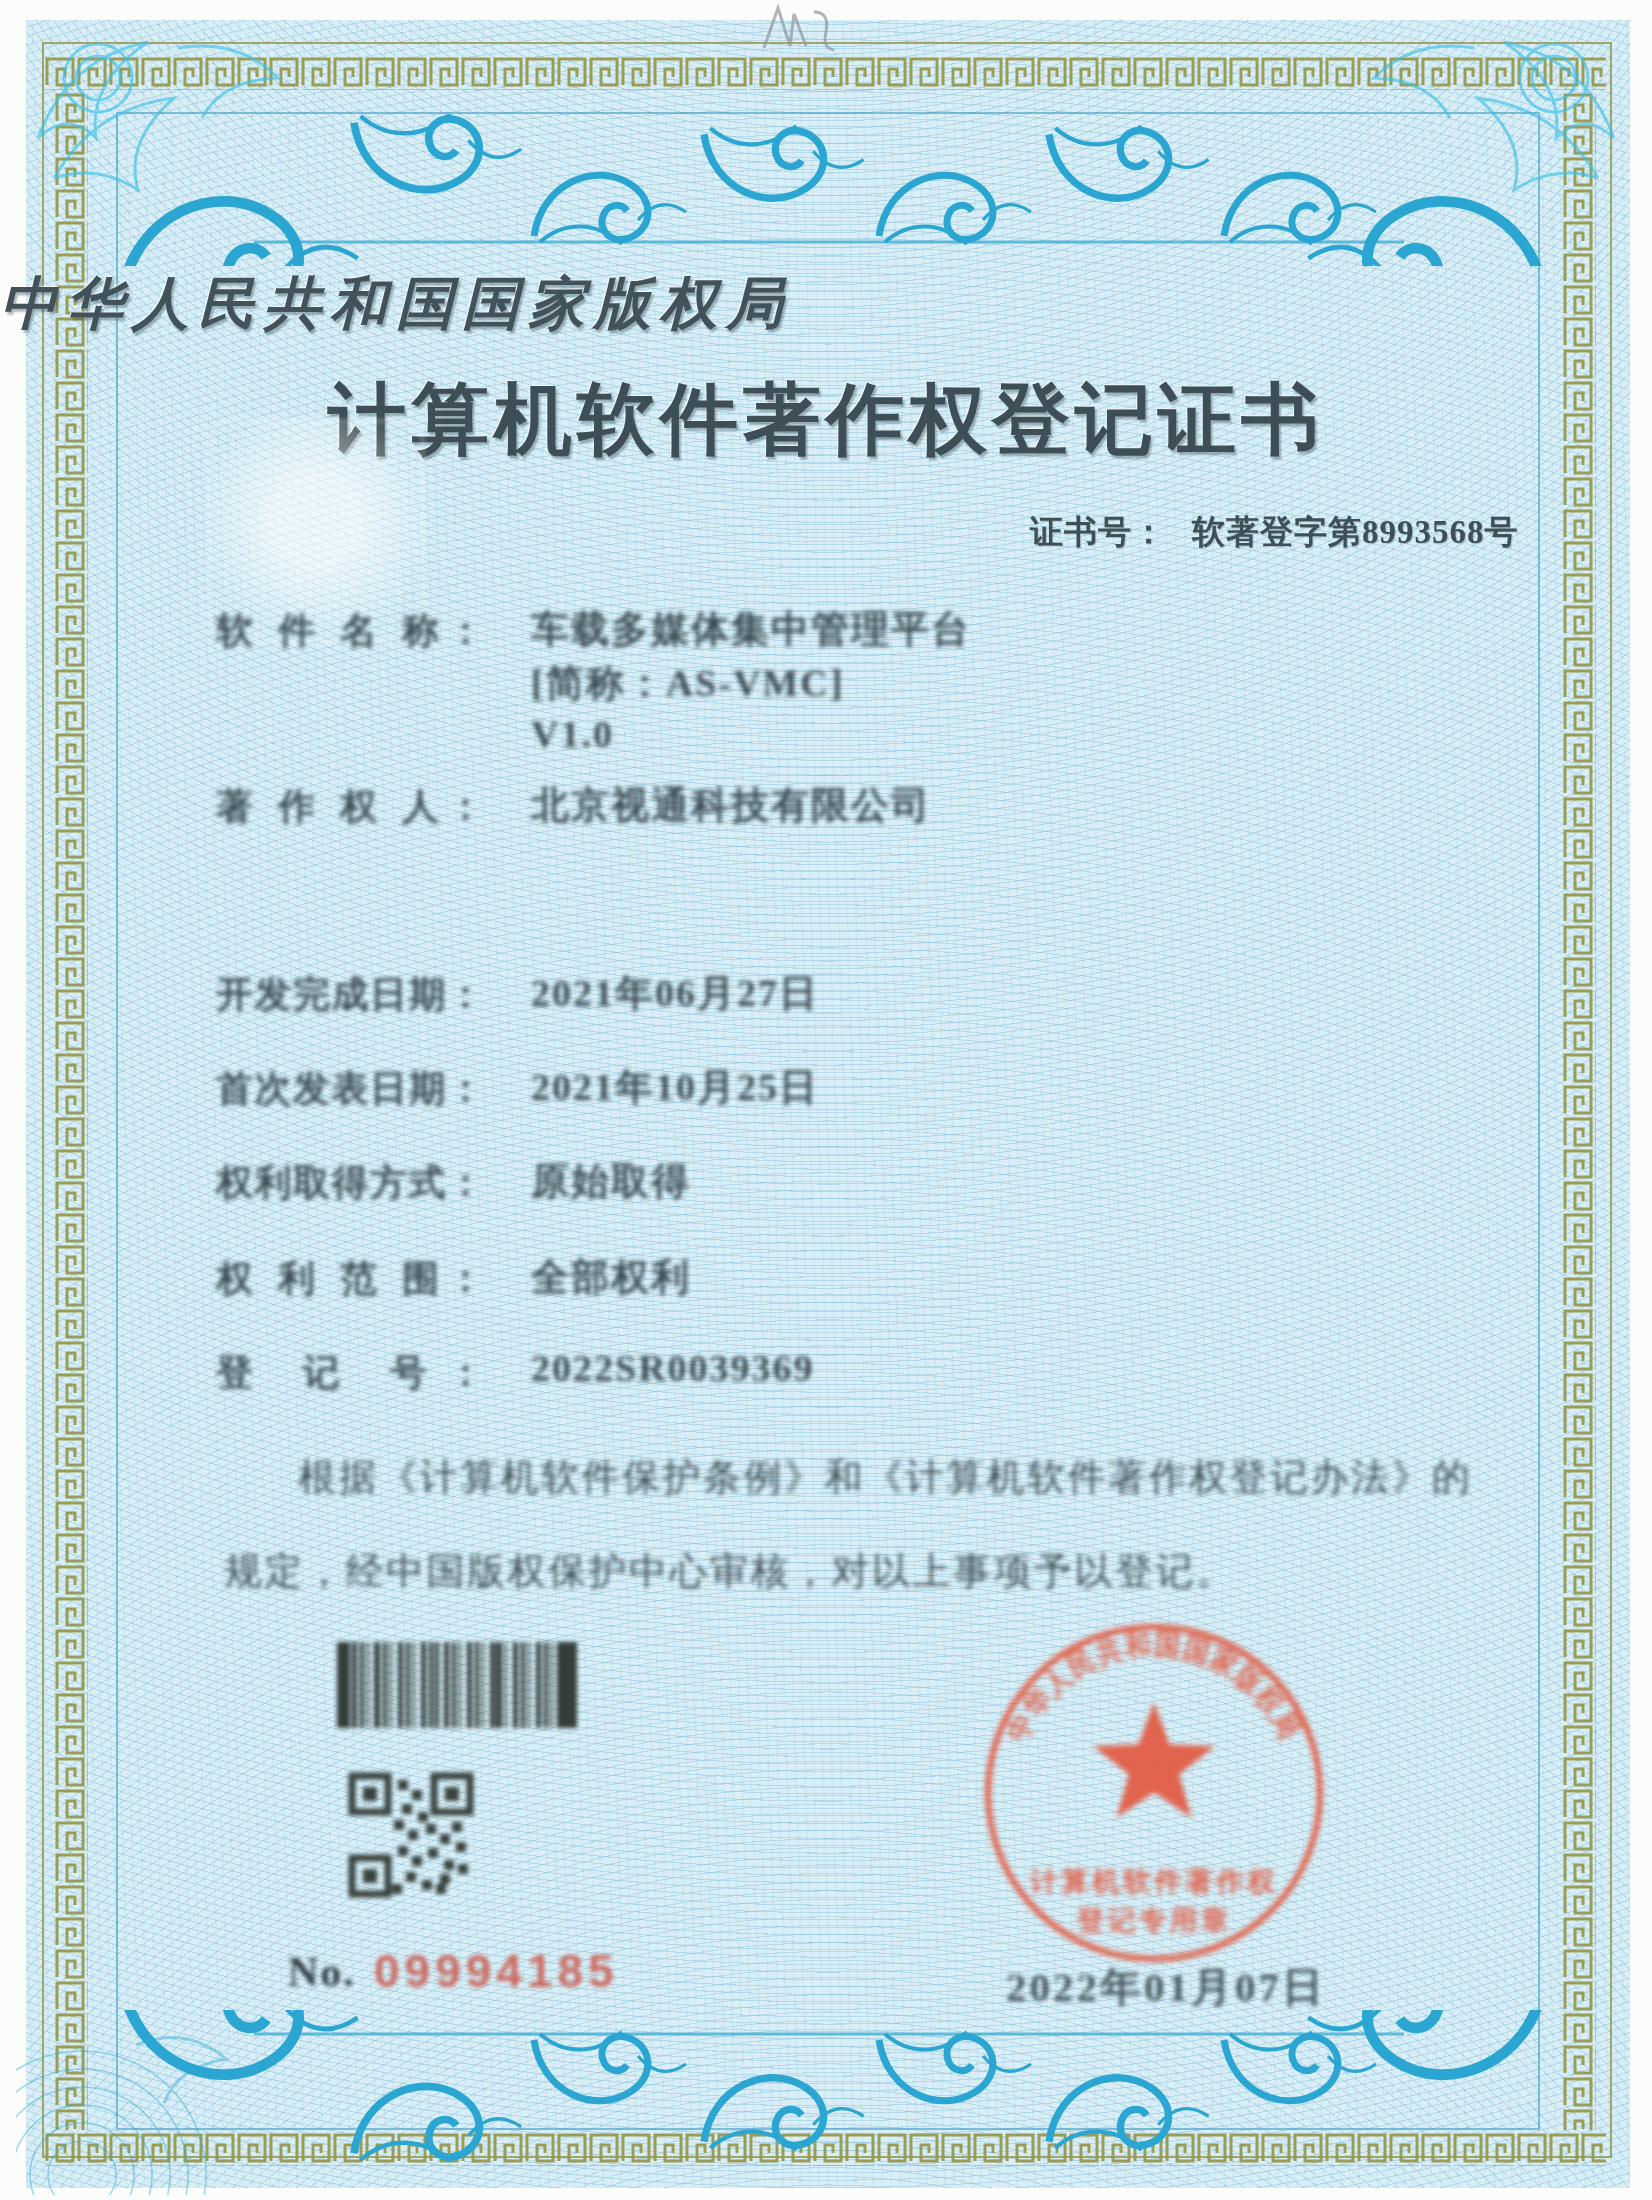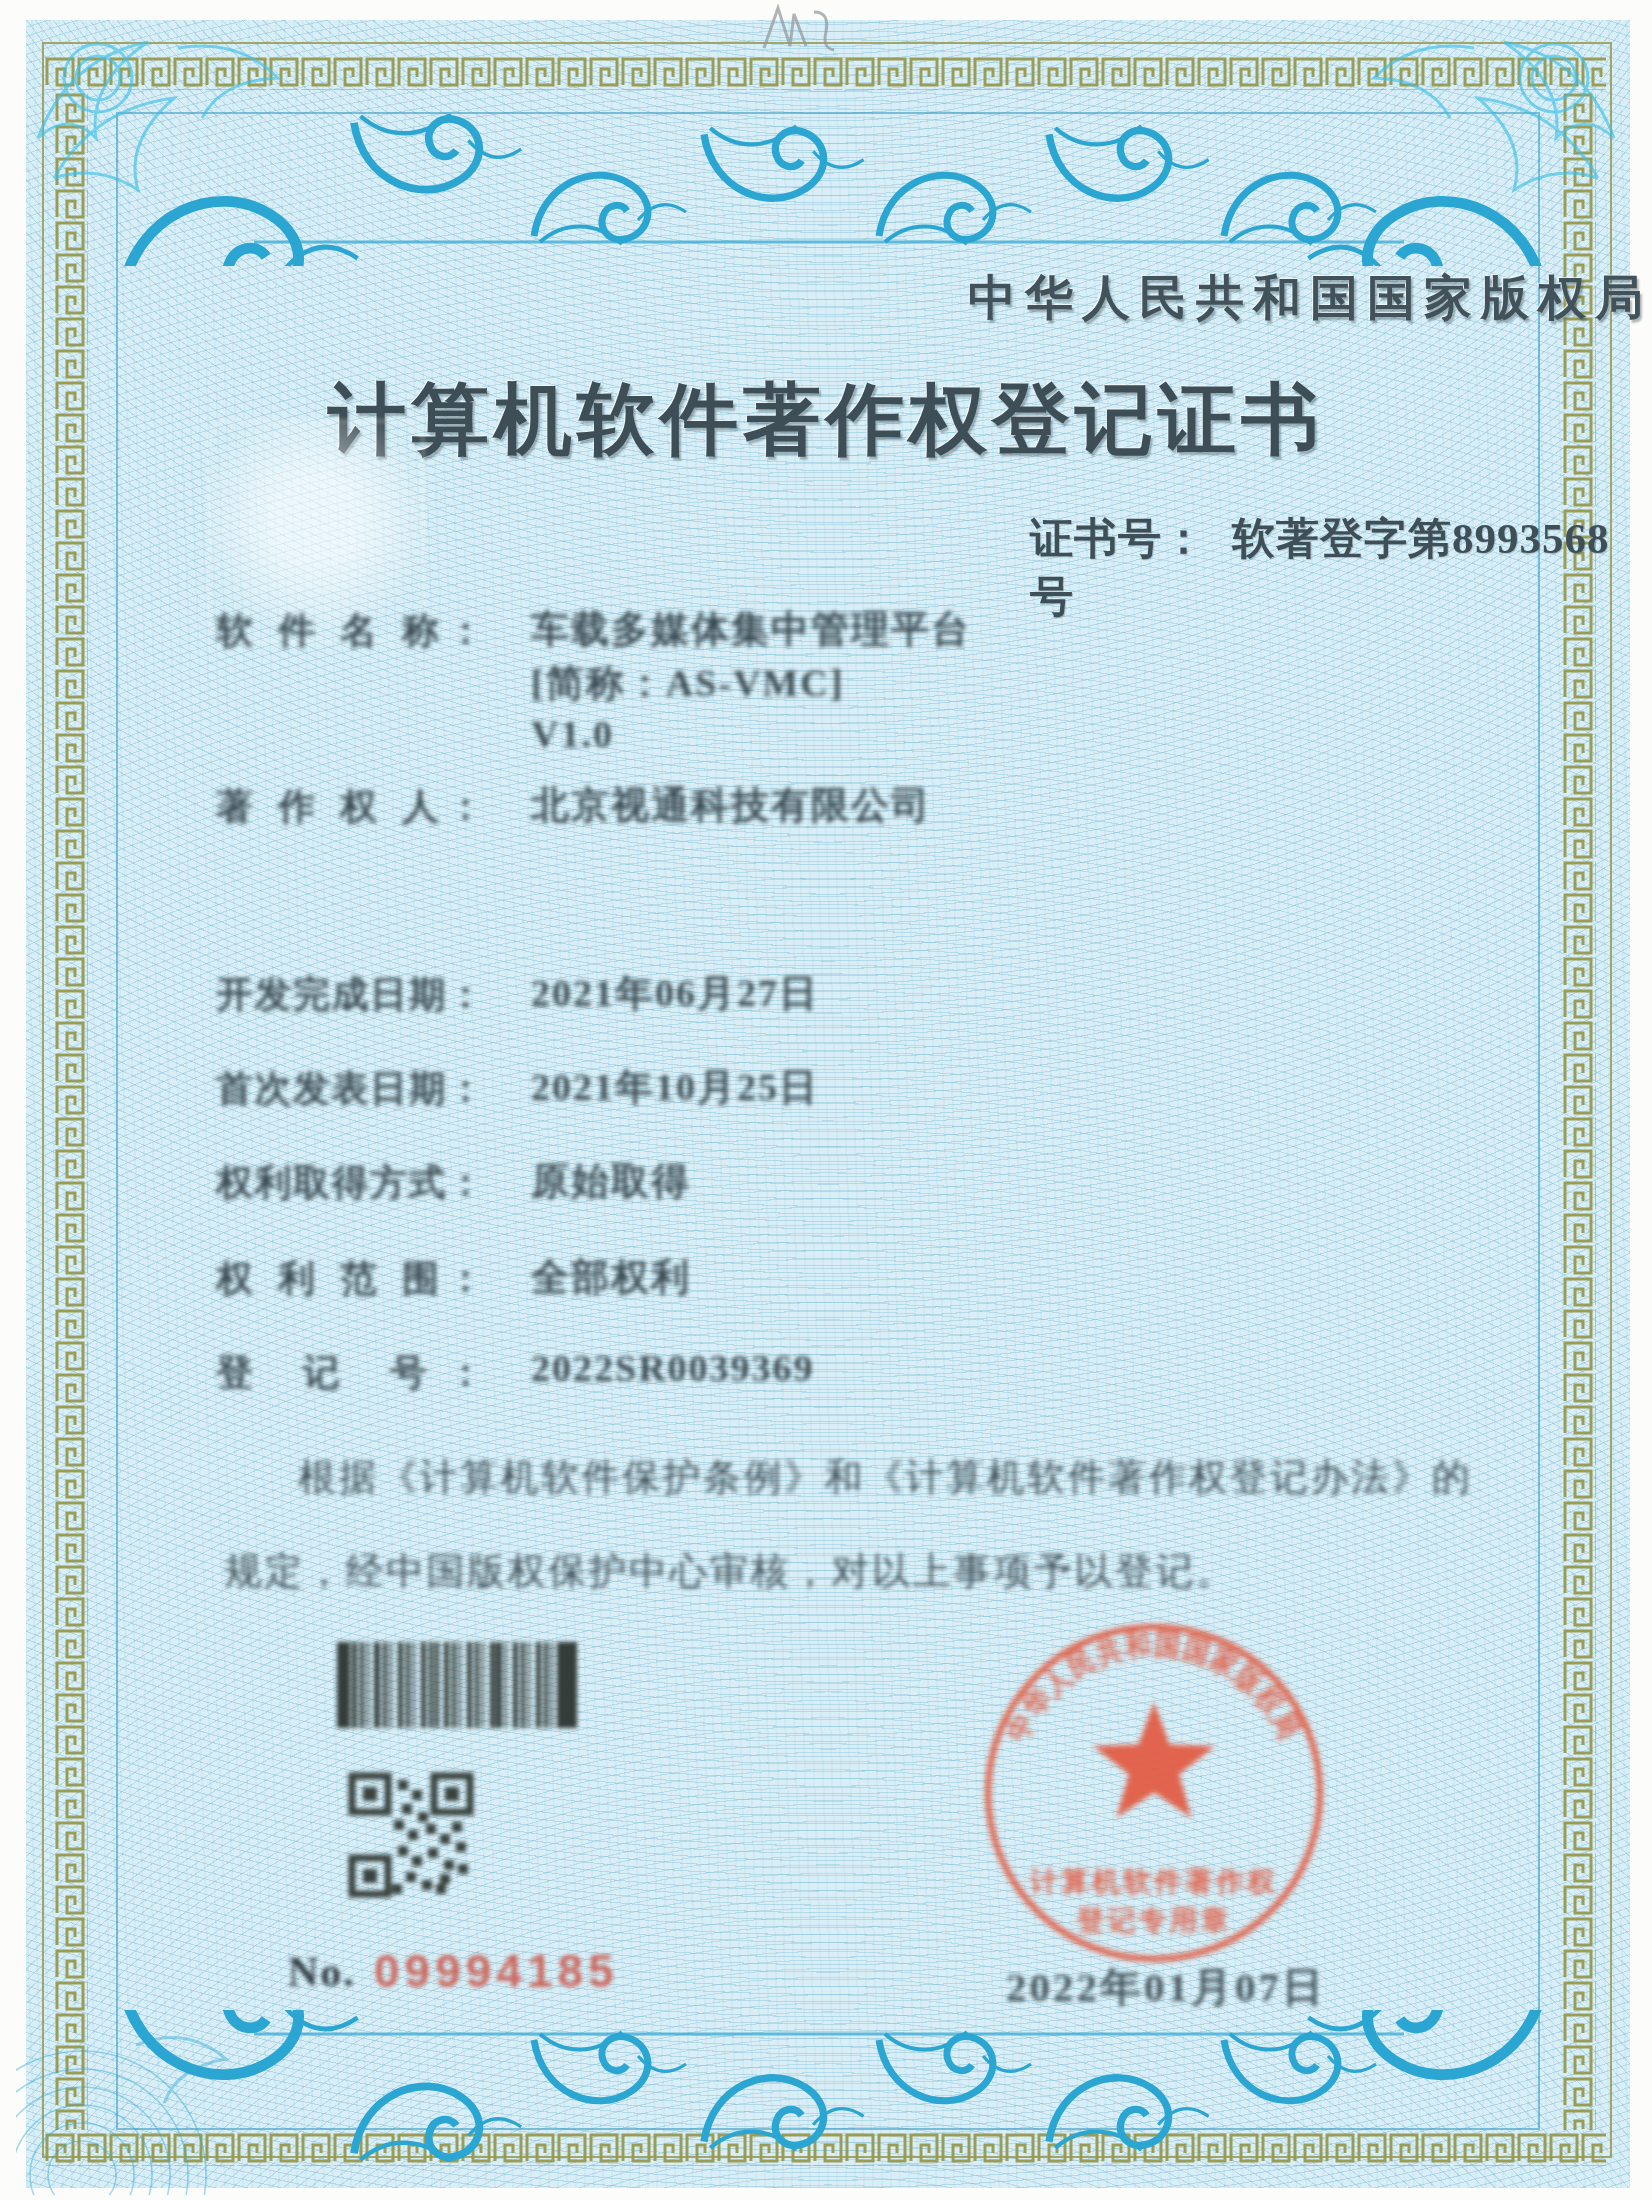--- a/index.html
+++ b/index.html
@@ -27,25 +27,25 @@
   .blue-frame{position:absolute;left:116px;top:112px;width:1420px;height:2014px;border:2px solid rgba(42,150,192,.55);}
 
   
   .flourish{position:absolute;left:104px;width:1444px;height:152px;}
   .flourish svg{display:block;width:100%;height:100%;}
   .fl-top{top:114px;}
   .fl-bottom{top:2010px;transform:scaleY(-1);}
   .corner-art{position:absolute;opacity:.8;}
 
   
-  .authority{position:absolute;left:0;right:0;top:266px;text-align:right;font-size:48px;font-weight:bold;
-    letter-spacing:9px;color:#42525a;text-shadow:2px 3px 2px rgba(52,70,78,.38),-1px -1px 0 rgba(255,255,255,.65);}
+  .authority{position:absolute;left:0;right:0;top:266px;text-align:left;font-size:57px;font-weight:bold;
+    letter-spacing:9px;color:#42525a;text-shadow:2px 3px 2px rgba(52,70,78,.38),-1px -1px 0 rgba(255,255,255,.65);font-style:italic;}
   .cert-title{position:absolute;left:0;right:0;top:368px;text-align:center;font-size:78px;font-weight:bold;
     letter-spacing:5px;color:#3e4e56;text-shadow:2px 3px 2px rgba(52,70,78,.38),-1px -1px 0 rgba(255,255,255,.65);}
-  .certno{position:absolute;left:1030px;top:510px;font-size:43px;font-weight:bold;color:#3f4f57;letter-spacing:1px;
+  .certno{position:absolute;left:1030px;top:510px;font-size:33px;font-weight:bold;color:#3f4f57;letter-spacing:1px;
     text-shadow:1px 1px 1px rgba(60,80,88,.3);}
   .certno .gap{display:inline-block;width:26px;}
 
   
   .soft{position:absolute;inset:0;filter:blur(2.1px);}
   .flabel{position:absolute;left:216px;width:268px;font-size:37px;font-weight:bold;color:#3a4a52;
     text-align:justify;text-align-last:justify;white-space:nowrap;}
   .fvalue{position:absolute;left:531px;font-size:38px;font-weight:bold;color:#3a4a52;letter-spacing:2px;white-space:nowrap;}
   .statement{position:absolute;font-size:38px;color:#3c4c55;letter-spacing:2.5px;white-space:nowrap;font-weight:500;}
 

